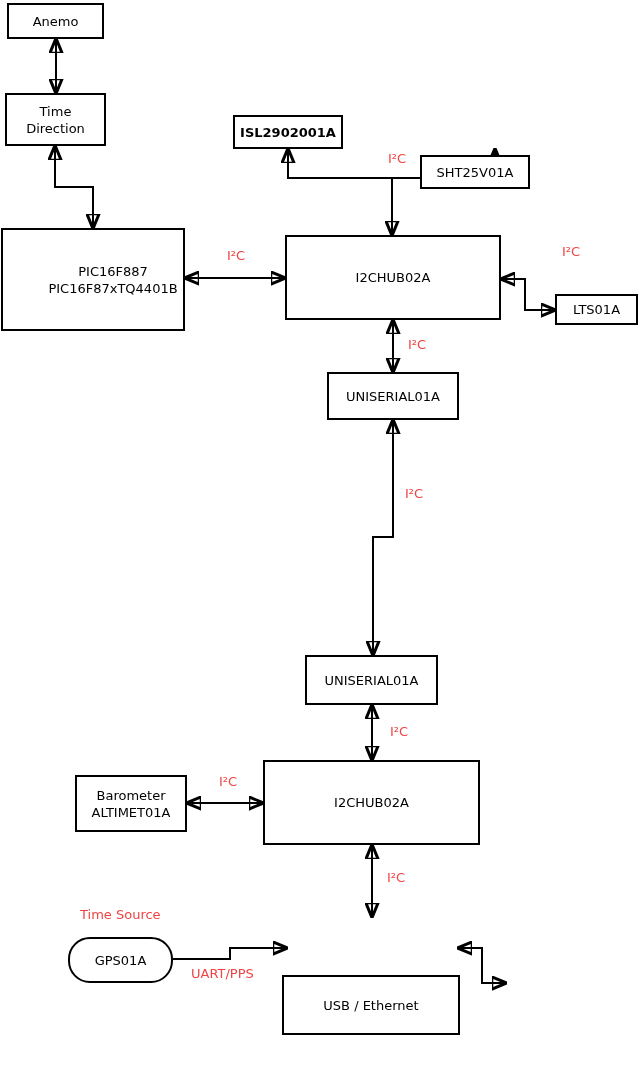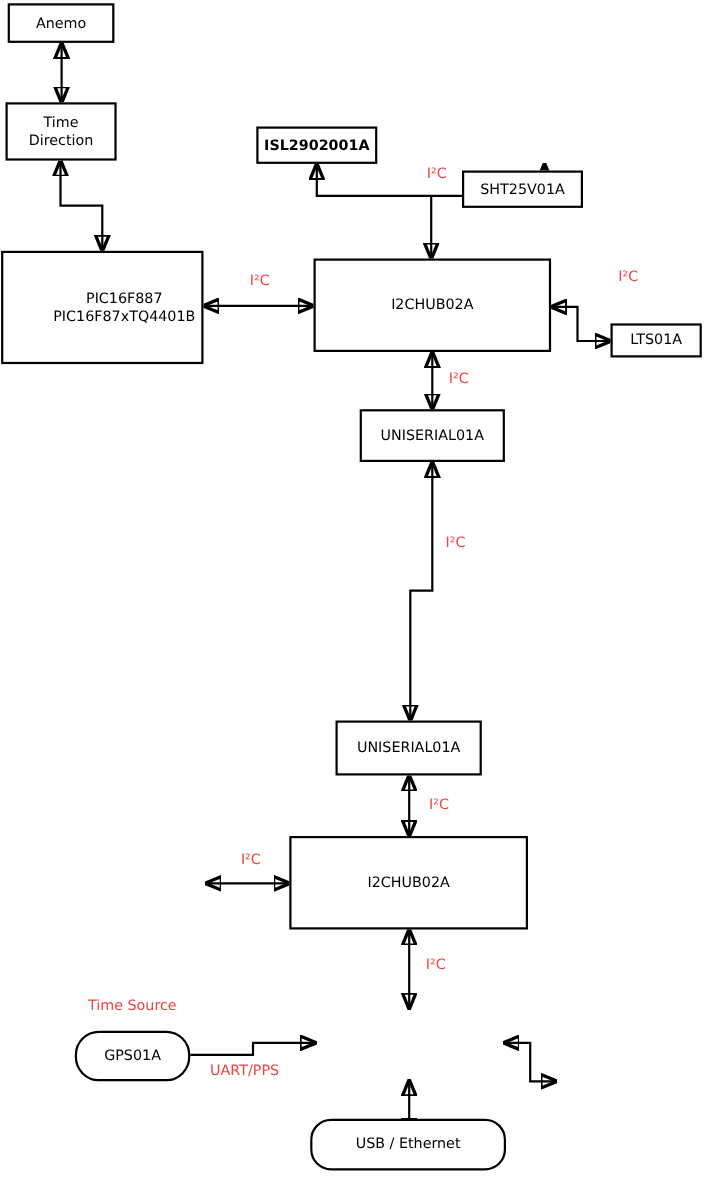--- a/index.html
+++ b/index.html
@@ -51,21 +51,21 @@
   .b-sht      { left: 420px; top: 115px;  width: 110px; height: 34px; margin-top: 40px; }
   .b-hub1     { left: 285px; top: 235px;  width: 216px; height: 85px; }
   .b-lts      { left: 555px; top: 294px;  width: 83px;  height: 31px; }
   .b-uni1     { left: 327px; top: 372px;  width: 132px; height: 48px; }
   .b-uni2     { left: 305px; top: 655px;  width: 133px; height: 50px; }
   .b-hub2     { left: 263px; top: 760px;  width: 217px; height: 85px; }
   .b-baro     { left: 75px;  top: 775px;  width: 112px; height: 57px; }
   .b-gps      { left: 68px;  top: 937px;  width: 105px; height: 46px; border-radius: 22px; }
   .b-armpc    { left: 287px; top: 917px;  width: 171px; height: 65px; }
   .b-sdcard   { left: 506px; top: 960px;  width: 109px; height: 47px; }
-  .b-usb      { left: 282px; top: 1017px; width: 178px; height: 47px; border-radius: 19px; }
+  .b-usb      { left: 282px; top: 975px; width: 178px; height: 60px; }
   
   .l-i2c-top      { left: 388px; top: 152px; }
   .l-i2c-pic-hub  { left: 227px; top: 249px; }
   .l-i2c-lts      { left: 562px; top: 245px; }
   .l-i2c-hub-uni  { left: 408px; top: 338px; }
   .l-i2c-long     { left: 405px; top: 487px; }
   .l-i2c-uni-hub2 { left: 390px; top: 725px; }
   .l-i2c-baro     { left: 219px; top: 775px; }
   .l-i2c-hub-arm  { left: 387px; top: 871px; }
   .l-time-source  { left: 80px;  top: 908px; }
@@ -133,20 +133,24 @@
   </div>
 
   <div class="box b-uni2">
     <span>UNISERIAL01A</span>
   </div>
 
   <div class="box b-hub2">
     <span>I2CHUB02A</span>
   </div>
 
+  <div class="box b-baro">
+    <span>Barometer</span>
+    <span>ALTIMET01A</span>
+  </div>
 
   <div class="box b-gps">
     <span>GPS01A</span>
   </div>
 
 
 
   <div class="box b-usb">
     <span>USB / Ethernet</span>
   </div>

